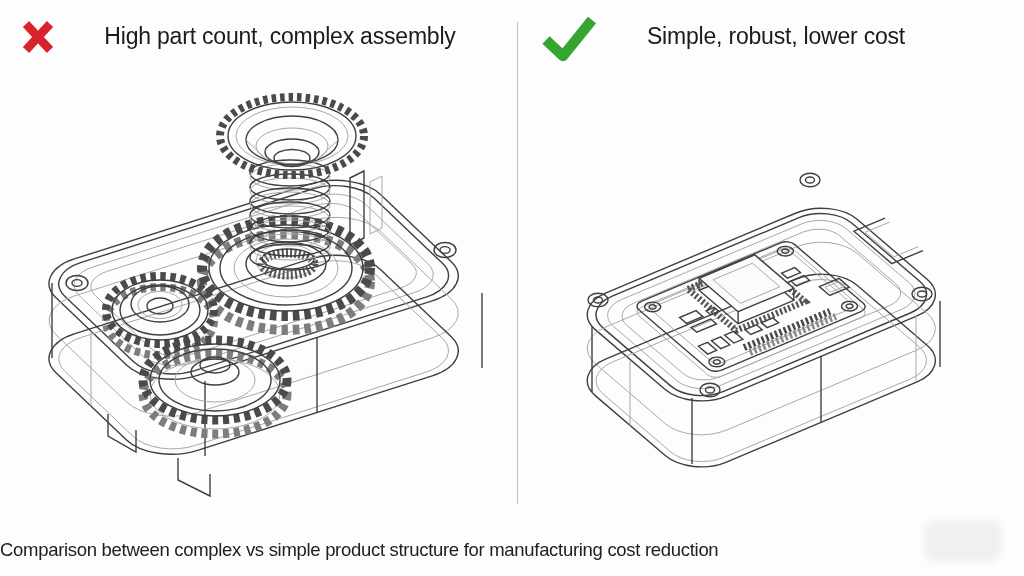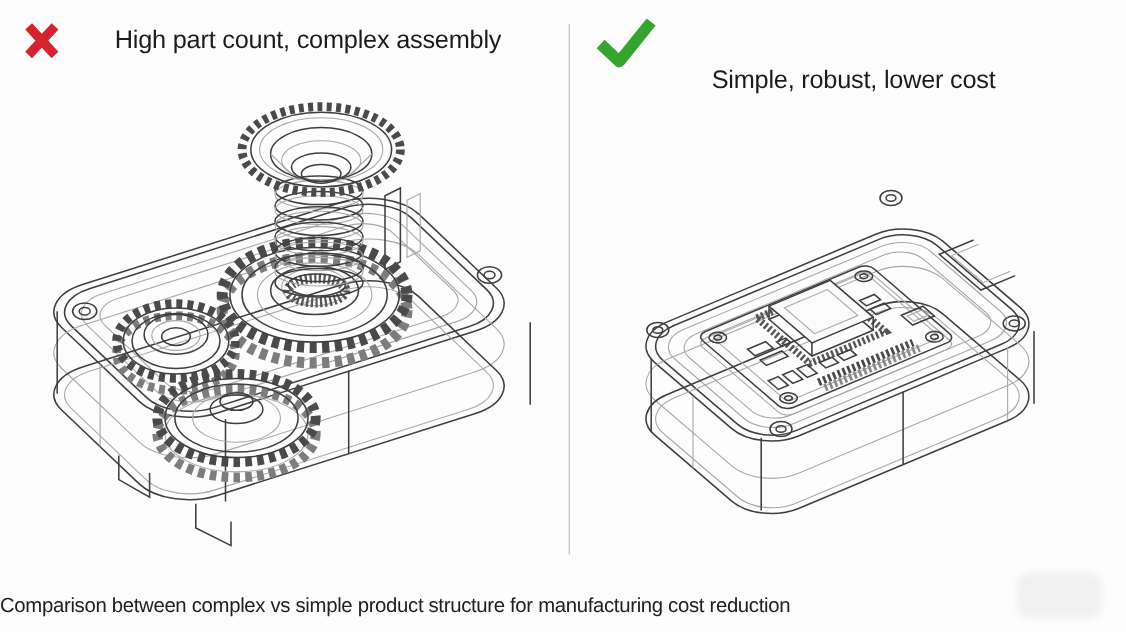--- a/index.html
+++ b/index.html
@@ -4,21 +4,21 @@
 <style>
   html,body{margin:0;padding:0;background:#ffffff;}
   .stage{position:relative;width:1024px;height:576px;background:#fdfdfd;overflow:hidden;
          font-family:"Liberation Sans","DejaVu Sans",sans-serif;color:#1d1d1d;}
   .verdict{position:absolute;}
   .verdict.x{left:20px;top:16px;}
   .verdict.check{left:534px;top:11px;}
   .panel-title{position:absolute;top:23px;font-size:23px;letter-spacing:-0.2px;
                color:#1b1b1b;text-align:center;white-space:nowrap;}
   .panel-title.left{left:72px;width:416px;}
-  .panel-title.right{left:618px;width:316px;margin-top:36px;}
+  .panel-title.right{left:618px;width:316px;}
   .divider{position:absolute;left:517px;top:22px;width:1px;height:482px;background:#bdbdbd;}
   .art{position:absolute;}
   .art-left{left:30px;top:78px;width:460px;height:420px;}
   .art-right{left:540px;top:118px;width:460px;height:380px;}
   .caption{position:absolute;left:0;right:0;top:539px;text-align:left;
            font-size:18.5px;letter-spacing:-0.3px;color:#202020;}
   .watermark{position:absolute;right:22px;bottom:14px;width:78px;height:42px;
              background:#f0f0f1;border-radius:12px;filter:blur(3px);opacity:.95;}
   
   .ln{fill:none;stroke:#3f3f3f;stroke-width:1.4;vector-effect:non-scaling-stroke;}

